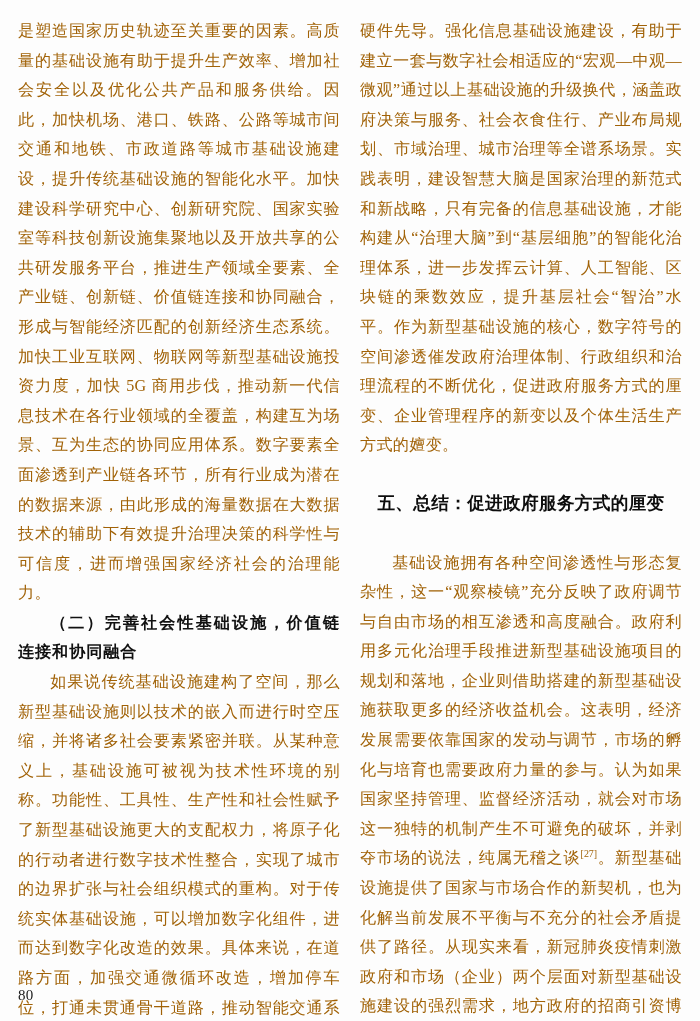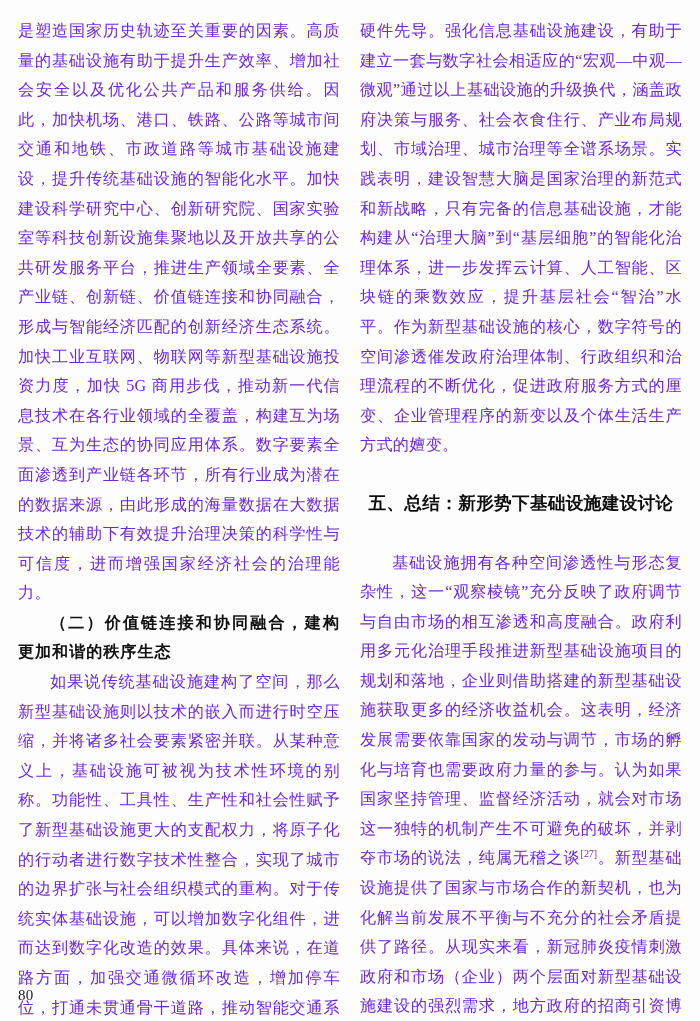--- a/index.html
+++ b/index.html
@@ -44,21 +44,21 @@
   
   p.para {
     margin: 0;
     font-size: 16.1px;
     line-height: 29.6px;
     text-align: justify;
     text-justify: inter-ideograph;
     text-indent: 2em;
     letter-spacing: 0.02em;
     font-weight: 400;
-    color: #6d28d9;
+    color: #a16207;
     word-break: break-all;
   }
   p.para.cont {
     text-indent: 0;
   }
 
   
   p.subhead {
     margin: 0;
     font-size: 16.1px;
@@ -112,33 +112,33 @@
 <body>
 
 <div class="page">
 
   <div class="columns">
 
     <div class="column">
 
       <p class="para cont">是塑造国家历史轨迹至关重要的因素。高质量的基础设施有助于提升生产效率、增加社会安全以及优化公共产品和服务供给。因此，加快机场、港口、铁路、公路等城市间交通和地铁、市政道路等城市基础设施建设，提升传统基础设施的智能化水平。加快建设科学研究中心、创新研究院、国家实验室等科技创新设施集聚地以及开放共享的公共研发服务平台，推进生产领域全要素、全产业链、创新链、价值链连接和协同融合，形成与智能经济匹配的创新经济生态系统。加快工业互联网、物联网等新型基础设施投资力度，加快 5G 商用步伐，推动新一代信息技术在各行业领域的全覆盖，构建互为场景、互为生态的协同应用体系。数字要素全面渗透到产业链各环节，所有行业成为潜在的数据来源，由此形成的海量数据在大数据技术的辅助下有效提升治理决策的科学性与可信度，进而增强国家经济社会的治理能力。</p>
 
-      <p class="subhead">（二）价值链连接和协同融合，建构更加和谐的秩序生态</p>
+      <p class="subhead">（二）完善社会性基础设施，价值链连接和协同融合</p>
 
       <p class="para">如果说传统基础设施建构了空间，那么新型基础设施则以技术的嵌入而进行时空压缩，并将诸多社会要素紧密并联。从某种意义上，基础设施可被视为技术性环境的别称。功能性、工具性、生产性和社会性赋予了新型基础设施更大的支配权力，将原子化的行动者进行数字技术性整合，实现了城市的边界扩张与社会组织模式的重构。对于传统实体基础设施，可以增加数字化组件，进而达到数字化改造的效果。具体来说，在道路方面，加强交通微循环改造，增加停车位，打通未贯通骨干道路，推动智能交通系统城乡全覆盖，加快构建互联互通的路网体系；在水务方面，完成水厂数字化改造，完善城市污水处理厂；在电气方面，加快城市配电智能网建设，健全天然气管网；在文教卫生方面，完善卫生健康和体育设施，构建优质高效的医疗卫生服务体系，加快基层卫生机构设施建设，完善环卫设施，优化布局急救站、笼式足球场等健身场地，推进学前教育设施，新建、改扩建标准化幼儿园。通过以上基础设施的升级换代，全面强化社会性基础设施的供给质量，全面满足社会秩序韧性的需求。</p>
 
     </div>
 
     <div class="column">
 
       <p class="para cont">硬件先导。强化信息基础设施建设，有助于建立一套与数字社会相适应的“宏观—中观—微观”通过以上基础设施的升级换代，涵盖政府决策与服务、社会衣食住行、产业布局规划、市域治理、城市治理等全谱系场景。实践表明，建设智慧大脑是国家治理的新范式和新战略，只有完备的信息基础设施，才能构建从“治理大脑”到“基层细胞”的智能化治理体系，进一步发挥云计算、人工智能、区块链的乘数效应，提升基层社会“智治”水平。作为新型基础设施的核心，数字符号的空间渗透催发政府治理体制、行政组织和治理流程的不断优化，促进政府服务方式的厘变、企业管理程序的新变以及个体生活生产方式的嬗变。</p>
 
       <div class="spacer-lg"></div>
 
-      <p class="sectionhead">五、总结：新形势下基础设施建设讨论</p>
+      <p class="sectionhead">五、总结：促进政府服务方式的厘变</p>
 
       <div class="spacer-sm"></div>
 
       <p class="para"><span>基础设施拥有各种空间渗透性与形态复杂性，这一“观察棱镜”充分反映了政府调节与自由市场的相互渗透和高度融合。政府利用多元化治理手段推进新型基础设施项目的规划和落地，企业则借助搭建的新型基础设施获取更多的经济收益机会。这表明，经济发展需要依靠国家的发动与调节，市场的孵化与培育也需要政府力量的参与。认为如果国家坚持管理、监督经济活动，就会对市场这一独特的机制产生不可避免的破坏，并剥夺市场的说法，纯属无稽之谈</span><sup class="cite">[27]</sup><span>。新型基础设施提供了国家与市场合作的新契机，也为化解当前发展不平衡与不充分的社会矛盾提供了路径。从现实来看，新冠肺炎疫情刺激政府和市场（企业）两个层面对新型基础设施建设的强烈需求，地方政府的招商引资博弈加剧，将进一步强化未来中国基础设施转型的政治架构。</span></p>
 
     </div>
 
   </div>
 
   <div class="folio">80</div>

